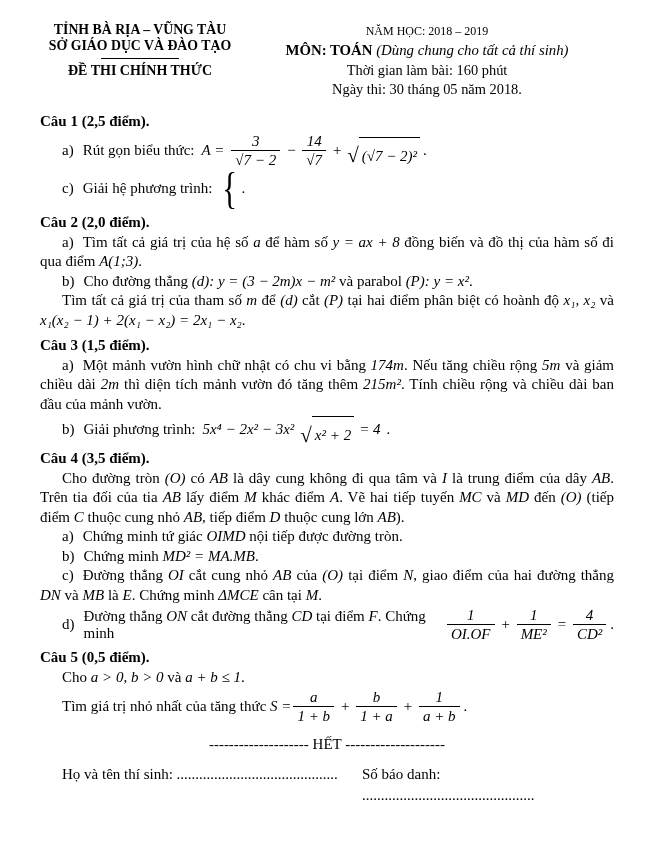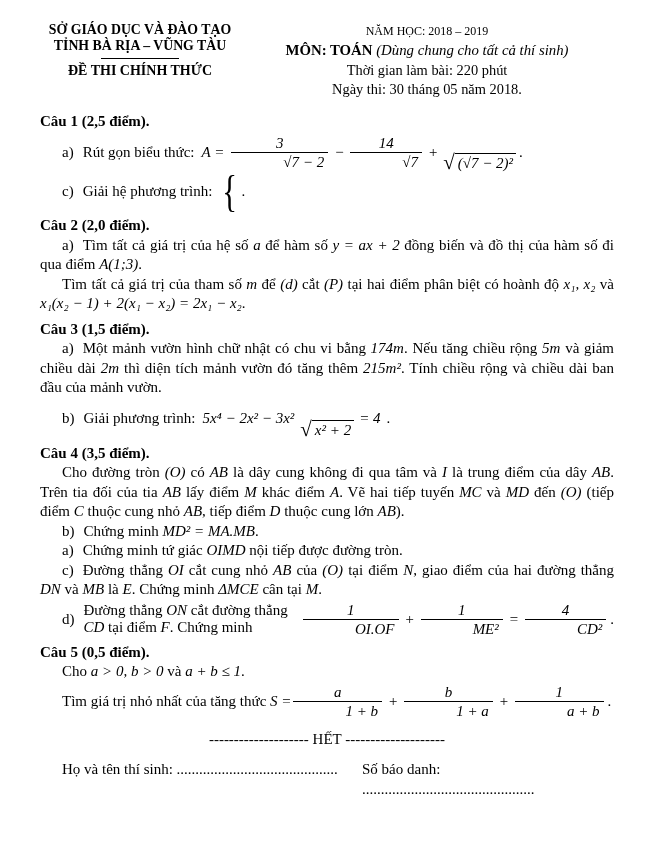--- a/index.html
+++ b/index.html
@@ -35,26 +35,26 @@
 
   
   .fline{display:flex;align-items:center;padding-left:22px;margin:2px 0;min-height:22px;}
   .pre{margin-right:5px;}
   .op{margin:0 4px;}
   .end{margin-left:2px;}
 
   
   .frac{display:inline-block;text-align:center;font-style:italic;margin:0 2px;}
   .fnum{display:block;line-height:16px;padding:0 4px 1px;border-bottom:1px solid #000;}
-  .fden{display:block;line-height:16px;padding:1px 4px 0;margin-left:48px;}
+  .fden{display:block;line-height:16px;padding:1px 4px 0;}
 
   
   .sqrt{display:inline-flex;align-items:flex-end;margin:0 1px;}
   .rad{font-style:normal;font-size:21px;line-height:0.9;transform:translateY(1px);}
-  .radbody{border-top:1.2px solid #000;padding:1px 3px 0;line-height:16px;margin-top:20px;}
+  .radbody{border-top:1.2px solid #000;padding:10px 3px 0;line-height:16px;}
 
   
   .sys{display:inline-flex;align-items:center;}
   .brace{font-style:normal;font-size:44px;line-height:0.85;transform:scaleX(0.7);margin-right:-1px;font-weight:400;}
   .syscol{display:inline-block;}
   .sysrow{display:block;line-height:19.5px;}
 
   
   .het{text-align:center;margin-top:10px;line-height:20px;}
   .footer{margin-top:10px;}
@@ -62,29 +62,29 @@
   .fl{width:322px;padding-left:22px;box-sizing:border-box;flex-shrink:0;}
   .fr{flex:1;}
 </style>
 </head>
 <body>
 
 <div class="page">
 
   <div class="hdr">
     <div class="hdr-left">
+      <div class="hl">TỈNH BÀ RỊA – VŨNG TÀU</div>
       <div class="hl">SỞ GIÁO DỤC VÀ ĐÀO TẠO</div>
-      <div class="hl">TỈNH BÀ RỊA – VŨNG TÀU</div>
       <div class="rule"></div>
       <div class="official">ĐỀ THI CHÍNH THỨC</div>
     </div>
     <div class="hdr-right">
       <div class="hr-year">NĂM HỌC: 2018 – 2019</div>
       <div class="hr-sub"><span class="b">MÔN: TOÁN </span><span class="i">(Dùng chung cho tất cả thí sinh)</span></div>
-      <div class="hr-plain">Thời gian làm bài: 220 phút</div>
+      <div class="hr-plain">Thời gian làm bài: 160 phút</div>
       <div class="hr-plain">Ngày thi: 30 tháng 05 năm 2018.</div>
     </div>
   </div>
 
   <div class="qhead">Câu 1 (2,5 điểm).</div>
 
   <div class="fline">
     <span class="label">a)</span>
     <span class="lead">Rút gọn biểu thức:</span>
     <span class="m pre">A =</span>
@@ -110,22 +110,23 @@
     <span class="label">c)</span>
     <span class="lead">Giải hệ phương trình:</span>
     <span class="sys">
       <span class="brace">{</span>
     </span>
     <span class="end">.</span>
   </div>
 
   <div class="qhead">Câu 2 (2,0 điểm).</div>
 
-  <p class="para"><span class="label">a)</span><span><span class="txt">Tìm tất cả giá trị của hệ số </span><span class="m">a</span><span class="txt"> để hàm số </span><span class="m">y = ax + 2</span><span class="txt"> đồng biến và đồ thị của hàm số đi qua điểm </span><span class="m">A(1;3)</span><span class="txt">.</span></span></p>
-
+  <p class="para"><span class="label">a)</span><span><span class="txt">Tìm tất cả giá trị của hệ số </span><span class="m">a</span><span class="txt"> để hàm số </span><span class="m">y = ax + 8</span><span class="txt"> đồng biến và đồ thị của hàm số đi qua điểm </span><span class="m">A(1;3)</span><span class="txt">.</span></span></p>
+
+  <p class="para"><span class="label">b)</span><span><span class="txt">Cho đường thẳng </span><span class="m">(d): y = (3 − 2m)x − m²</span><span class="txt"> và parabol </span><span class="m">(P): y = x²</span><span class="txt">.</span></span></p>
 
   <p class="para"><span><span class="txt">Tìm tất cả giá trị của tham số </span><span class="m">m</span><span class="txt"> để </span><span class="m">(d)</span><span class="txt"> cắt </span><span class="m">(P)</span><span class="txt"> tại hai điểm phân biệt có hoành độ </span><span class="m">x₁, x₂</span><span class="txt"> và </span><span class="m">x₁(x₂ − 1) + 2(x₁ − x₂) = 2x₁ − x₂</span><span class="txt">.</span></span></p>
 
   <div class="qhead">Câu 3 (1,5 điểm).</div>
 
   <p class="para"><span class="label">a)</span><span><span class="txt">Một mảnh vườn hình chữ nhật có chu vi bằng </span><span class="m">174m</span><span class="txt">. Nếu tăng chiều rộng </span><span class="m">5m</span><span class="txt"> và giảm chiều dài </span><span class="m">2m</span><span class="txt"> thì diện tích mảnh vườn đó tăng thêm </span><span class="m">215m²</span><span class="txt">. Tính chiều rộng và chiều dài ban đầu của mảnh vườn.</span></span></p>
 
   <div class="fline">
     <span class="label">b)</span>
     <span class="lead">Giải phương trình:</span>
@@ -135,23 +136,23 @@
         <span class="radbody m">x² + 2</span>
       </span>
     <span class="m op">= 4</span>
     <span class="end">.</span>
   </div>
 
   <div class="qhead">Câu 4 (3,5 điểm).</div>
 
   <p class="para"><span><span class="txt">Cho đường tròn </span><span class="m">(O)</span><span class="txt"> có </span><span class="m">AB</span><span class="txt"> là dây cung không đi qua tâm và </span><span class="m">I</span><span class="txt"> là trung điểm của dây </span><span class="m">AB</span><span class="txt">. Trên tia đối của tia </span><span class="m">AB</span><span class="txt"> lấy điểm </span><span class="m">M</span><span class="txt"> khác điểm </span><span class="m">A</span><span class="txt">. Vẽ hai tiếp tuyến </span><span class="m">MC</span><span class="txt"> và </span><span class="m">MD</span><span class="txt"> đến </span><span class="m">(O)</span><span class="txt"> (tiếp điểm </span><span class="m">C</span><span class="txt"> thuộc cung nhỏ </span><span class="m">AB</span><span class="txt">, tiếp điểm </span><span class="m">D</span><span class="txt"> thuộc cung lớn </span><span class="m">AB</span><span class="txt">).</span></span></p>
 
+  <div class="line"><span class="label">a)</span><span><span class="txt">Chứng minh tứ giác </span><span class="m">OIMD</span><span class="txt"> nội tiếp được đường tròn.</span></span></div>
+
   <div class="line"><span class="label">b)</span><span><span class="txt">Chứng minh </span><span class="m">MD² = MA.MB</span><span class="txt">.</span></span></div>
-
-  <div class="line"><span class="label">a)</span><span><span class="txt">Chứng minh tứ giác </span><span class="m">OIMD</span><span class="txt"> nội tiếp được đường tròn.</span></span></div>
 
   <p class="para"><span class="label">c)</span><span><span class="txt">Đường thẳng </span><span class="m">OI</span><span class="txt"> cắt cung nhỏ </span><span class="m">AB</span><span class="txt"> của </span><span class="m">(O)</span><span class="txt"> tại điểm </span><span class="m">N</span><span class="txt">, giao điểm của hai đường thẳng </span><span class="m">DN</span><span class="txt"> và </span><span class="m">MB</span><span class="txt"> là </span><span class="m">E</span><span class="txt">. Chứng minh </span><span class="m">ΔMCE</span><span class="txt"> cân tại </span><span class="m">M</span><span class="txt">.</span></span></p>
 
   <div class="fline">
     <span class="label">d)</span>
     <span><span class="txt">Đường thẳng </span><span class="m">ON</span><span class="txt"> cắt đường thẳng </span><span class="m">CD</span><span class="txt"> tại điểm </span><span class="m">F</span><span class="txt">. Chứng minh</span></span>
     <span class="frac">
         <span class="fnum">1</span>
         <span class="fden">OI.OF</span>
       </span>

